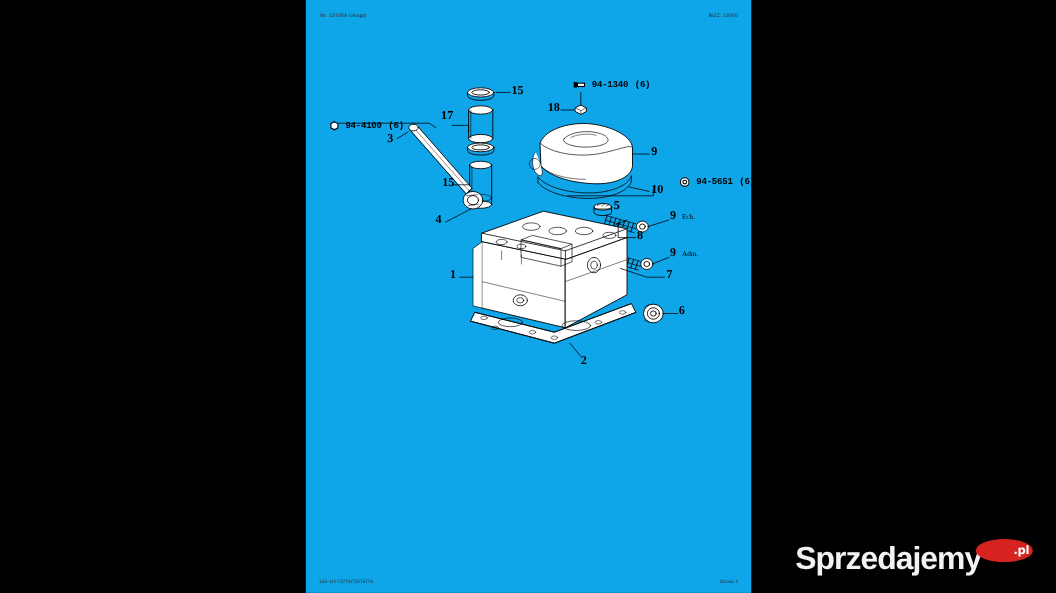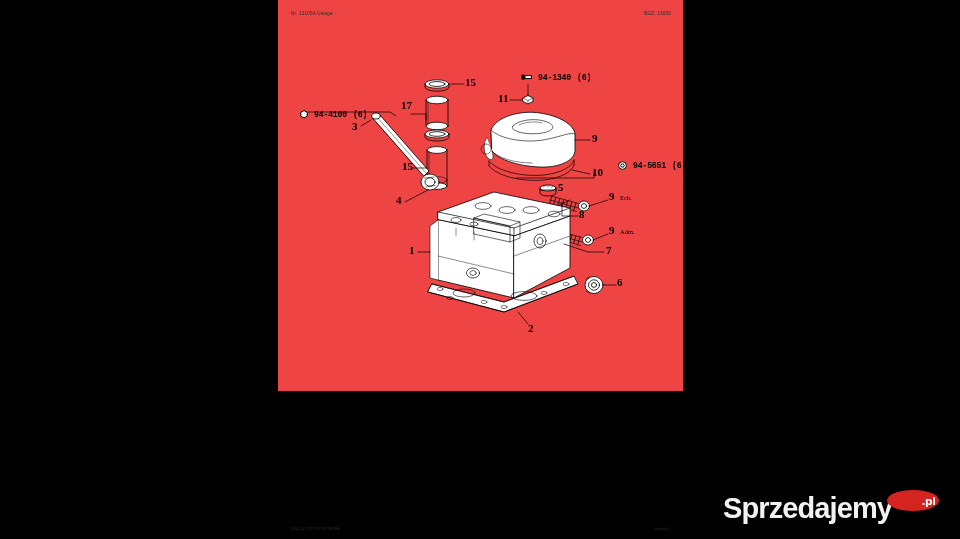--- a/index.html
+++ b/index.html
@@ -4,22 +4,22 @@
 <style>
   html,body{margin:0;padding:0;}
   body{
     width:960px;height:539px;background:#000;overflow:hidden;
     font-family:"Liberation Sans", sans-serif;
   }
   #screen{position:relative;width:960px;height:539px;background:#000;}
 
   
   #page{
-    position:absolute;left:278px;top:0;width:405px;height:391px;
-    background:#ef4444;
+    position:absolute;left:278px;top:0;width:405px;height:539px;
+    background:#0ea5e9;
   }
   .hdr{position:absolute;font-size:4.6px;color:#2b2b2b;letter-spacing:.2px;white-space:nowrap;}
   #hdr-left{left:13px;top:11px;}
   #hdr-right{right:12px;top:11px;}
   .ftr{position:absolute;font-size:4.4px;color:#2b2b2b;white-space:nowrap;}
   #ftr-left{left:12px;top:526px;}
   #ftr-right{right:12px;top:526px;}
   #ftr-page{position:absolute;left:0;right:0;top:522px;text-align:center;
             font-size:10px;color:#1a1a1a;font-family:"Liberation Serif",serif;}
 
@@ -272,21 +272,21 @@
       <div class="cnum" style="left:328px;top:215px;">7</div>
 
       <div class="cnum" style="left:331px;top:161px;">9</div>
       <div class="sublbl" style="left:342px;top:164px;">Ech.</div>
 
       <div class="cnum" style="left:331px;top:195px;">9</div>
       <div class="sublbl" style="left:342px;top:198px;">Adm.</div>
 
       <div class="cnum" style="left:314px;top:103px;">9</div>
       <div class="cnum" style="left:314px;top:137px;">10</div>
-      <div class="cnum" style="left:220px;top:63px;">11</div>
+      <div class="cnum" style="left:220px;top:63px;">18</div>
       <div class="cnum" style="left:131px;top:215px;">1</div>
       <div class="cnum" style="left:250px;top:293px;">2</div>
       <div class="cnum" style="left:339px;top:247px;">6</div>
 
       <div class="reflbl" style="left:22px;top:80px;">
         <span class="glyph">
           <svg width="8" height="9" viewBox="0 0 8 9">
             <path d="M4 0.6 L7.2 2.4 L7.2 6.2 L4 8 L0.8 6.2 L0.8 2.4 Z" fill="#fff" stroke="#000" stroke-width="1"></path>
           </svg>
         </span>

